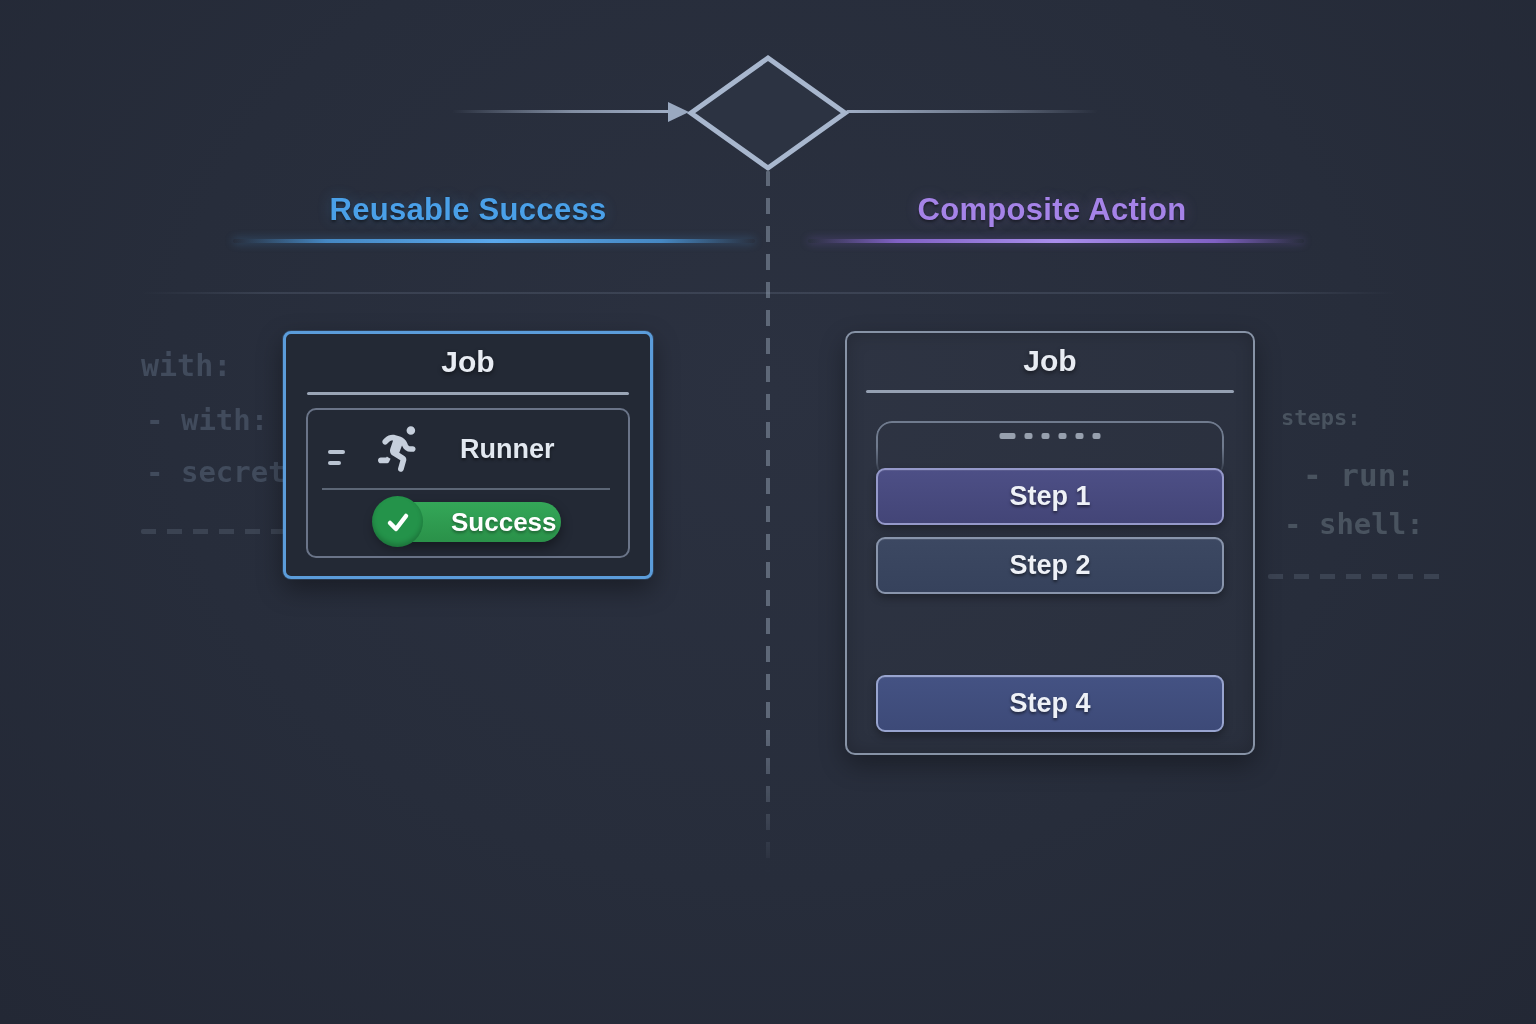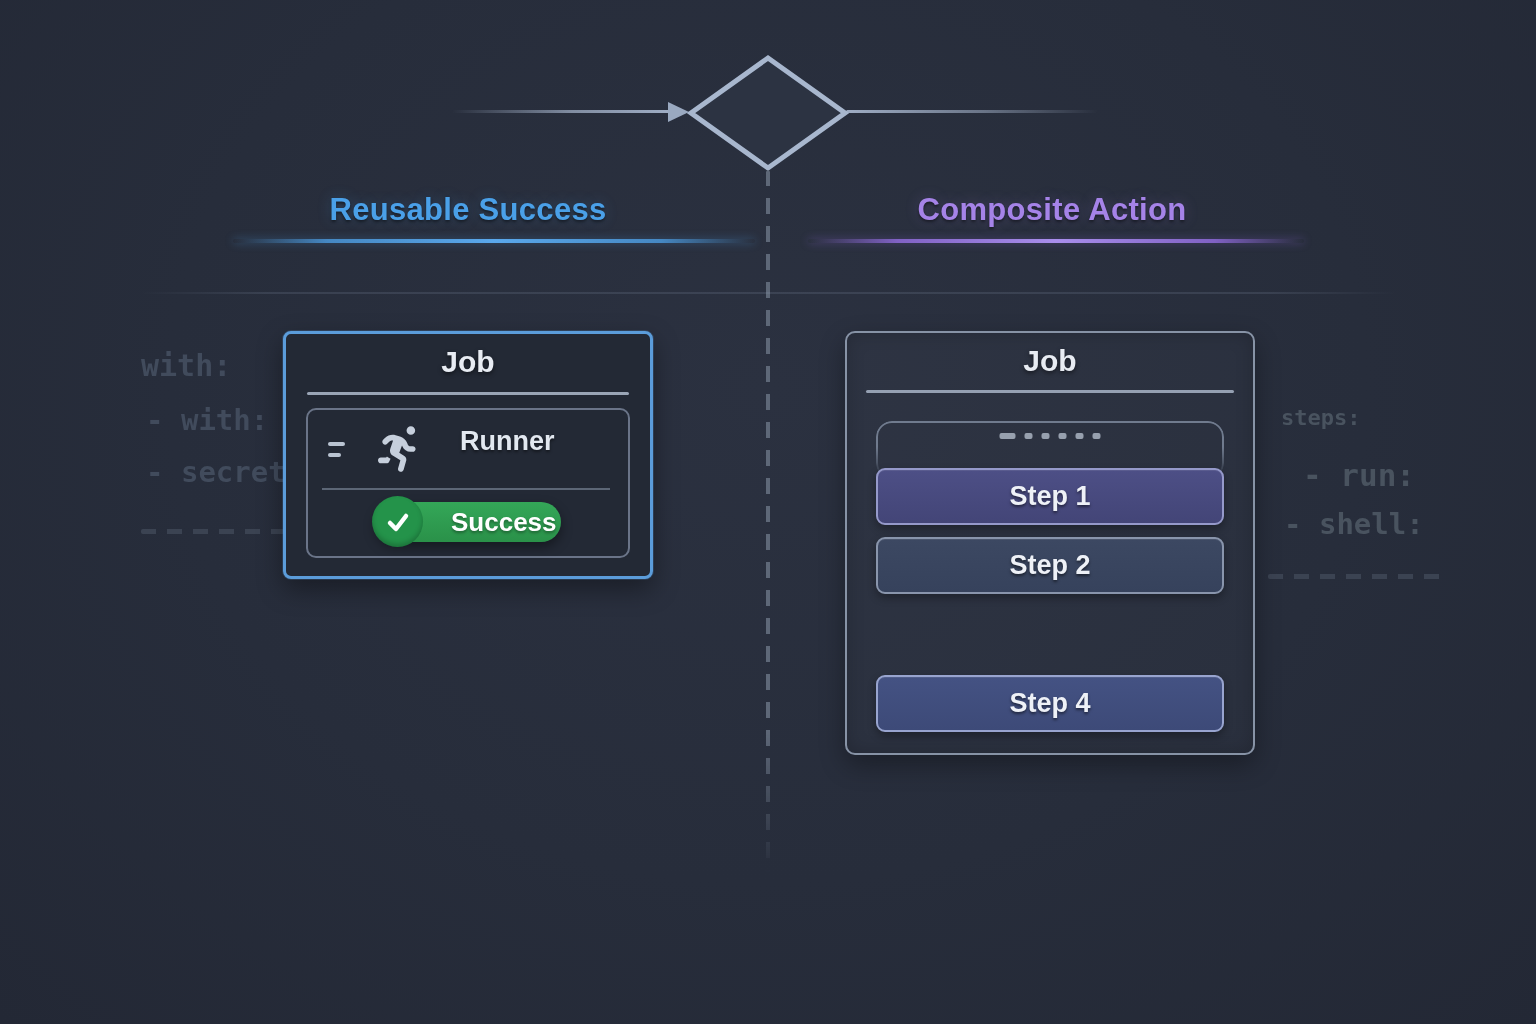--- a/index.html
+++ b/index.html
@@ -45,21 +45,21 @@
     background:repeating-linear-gradient(90deg, #3b4352 0 15px, transparent 15px 26px);}
 
   
   .job-card-left{left:283px;top:331px;width:364px;height:242px;background:#232935;
     border:3px solid #5b9cda;border-radius:8px;
     box-shadow:0 0 0 1px rgba(91,156,218,.2), 0 10px 26px rgba(0,0,0,.38);}
   .job-title{left:0;top:11px;width:100%;text-align:center;font-size:30px;font-weight:bold;color:#e8ecf3;
     text-shadow:0 2px 4px rgba(0,0,0,.5);}
   .job-divider-l{left:21px;top:58px;width:322px;height:3px;background:#9aa5b6;border-radius:2px;}
   .runner-box{left:20px;top:74px;width:320px;height:146px;border:2px solid #6a7488;border-radius:10px;}
-  .runner-row{left:20px;top:16px;display:flex;align-items:flex-start;gap:24px;}
+  .runner-row{left:20px;top:16px;display:flex;align-items:center;gap:24px;}
   .speed-lines{display:flex;flex-direction:column;gap:7px;margin-top:16px;margin-right:9px;}
   .speed-lines i{display:block;width:17px;height:4px;border-radius:2px;background:#bac4d2;}
   .speed-lines i:last-child{width:13px;}
   .runner-label{margin-left:18px;font-size:27px;font-weight:bold;color:#e2e8f0;text-shadow:0 2px 3px rgba(0,0,0,.45);}
   .runner-divider{left:14px;top:78px;width:288px;height:2px;background:#5c6676;}
   .success-pill{left:50%;transform:translateX(-50%);top:92px;width:186px;height:40px;border-radius:21px;
     background:linear-gradient(180deg,#34a758 0%,#2a9149 100%);
     box-shadow:0 5px 12px rgba(0,0,0,.4);}
   .success-circle{position:absolute;left:-3px;top:-6px;width:51px;height:51px;border-radius:50%;
     background:#24934a;box-shadow:inset 0 -3px 5px rgba(0,0,0,.22);display:flex;align-items:center;justify-content:center;}

